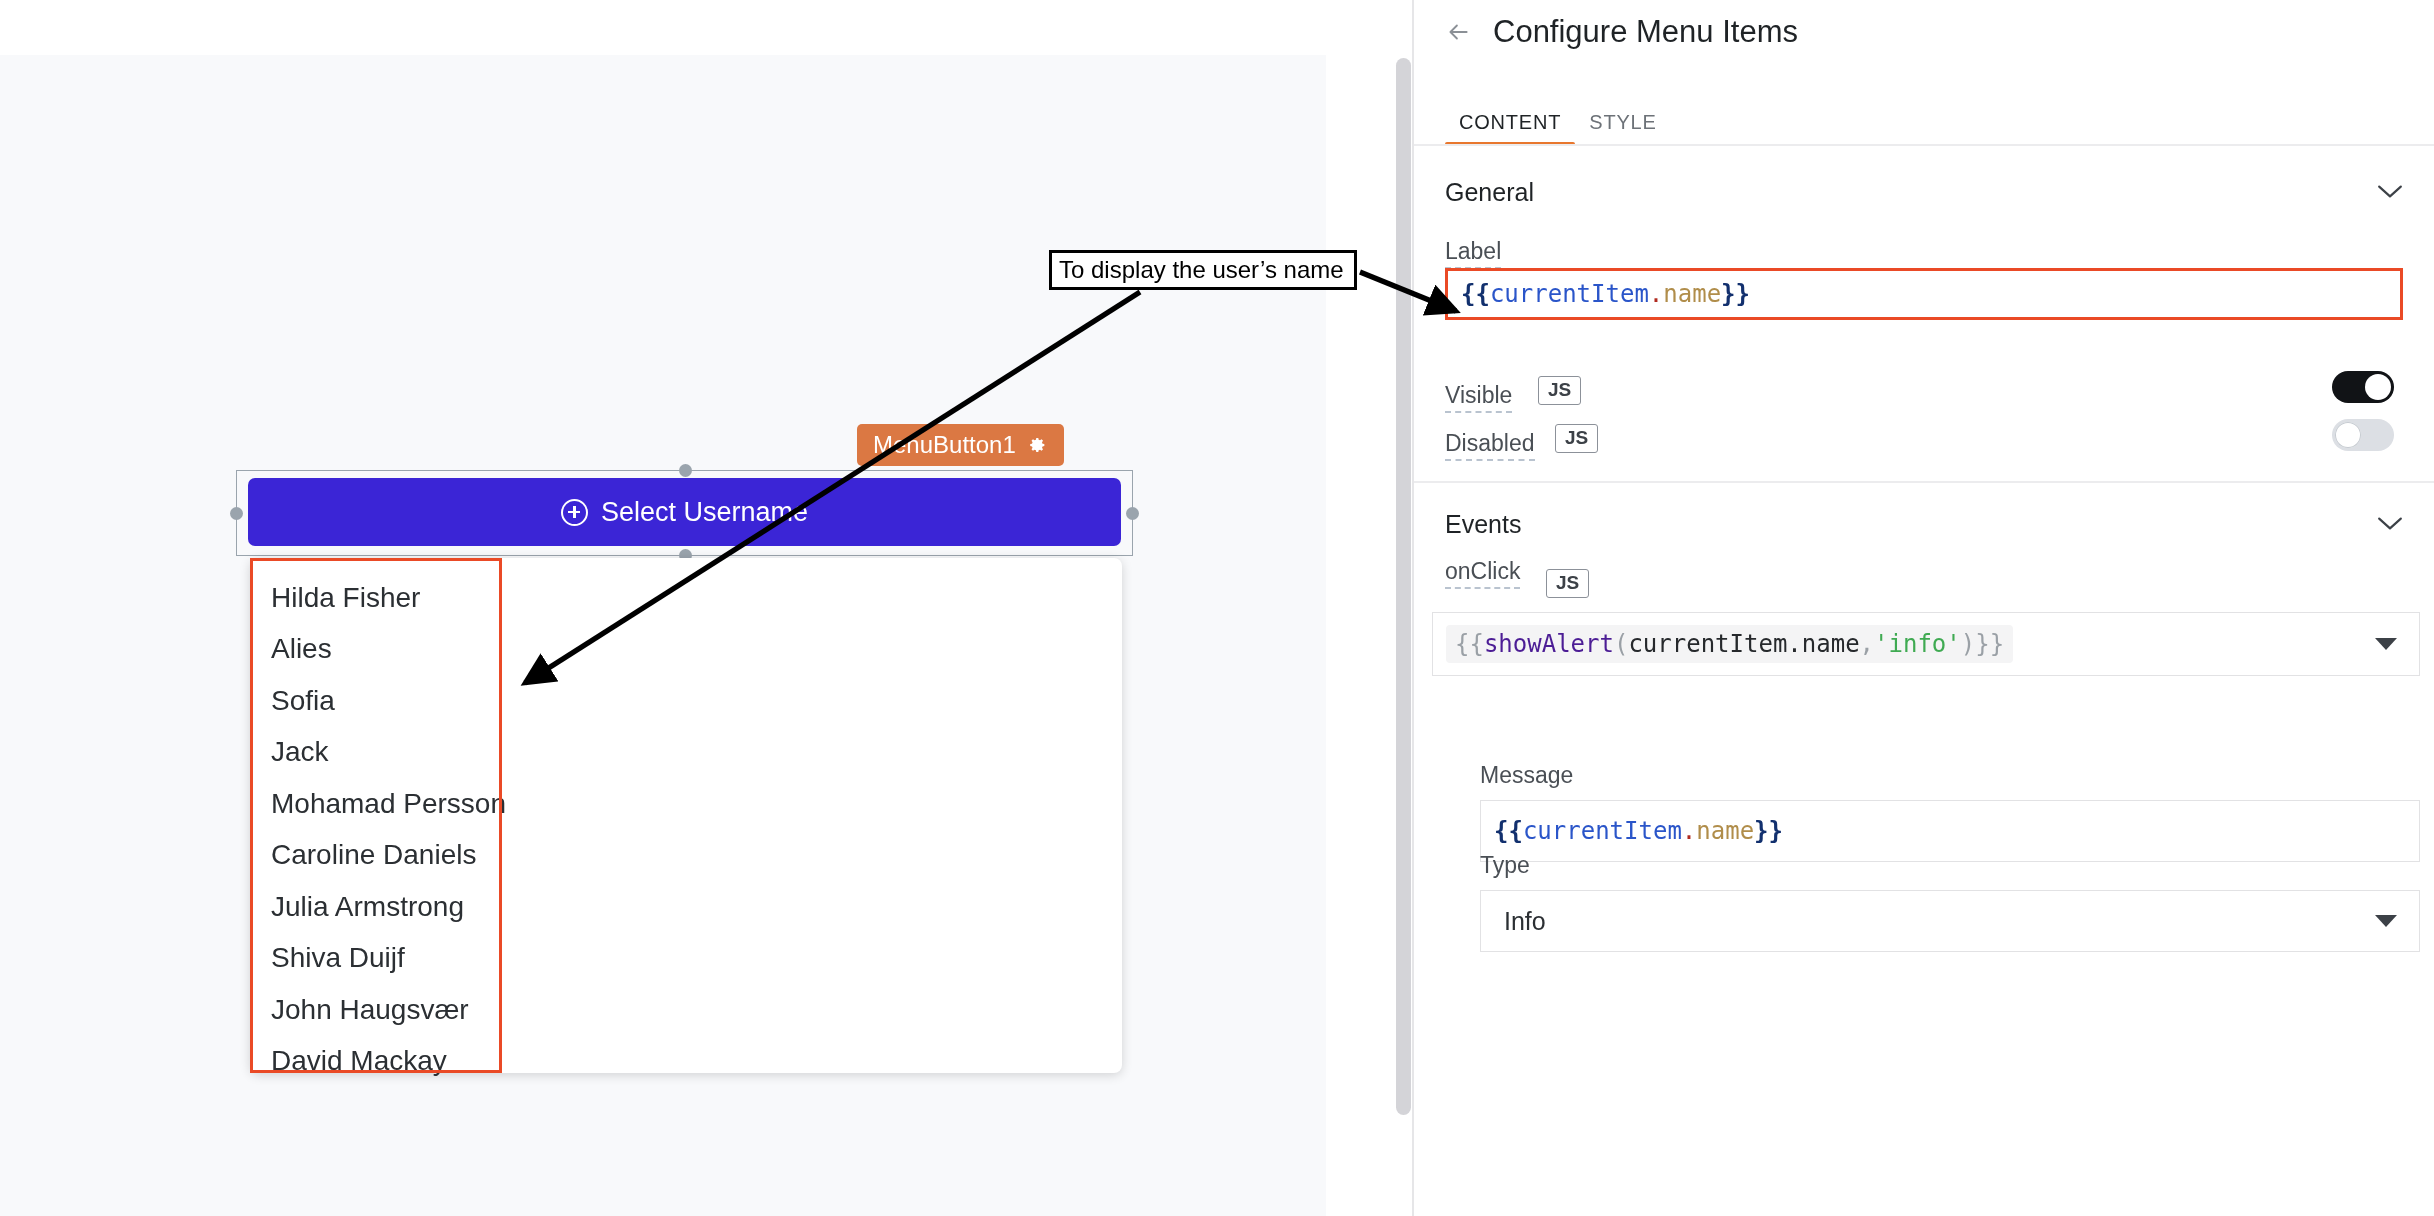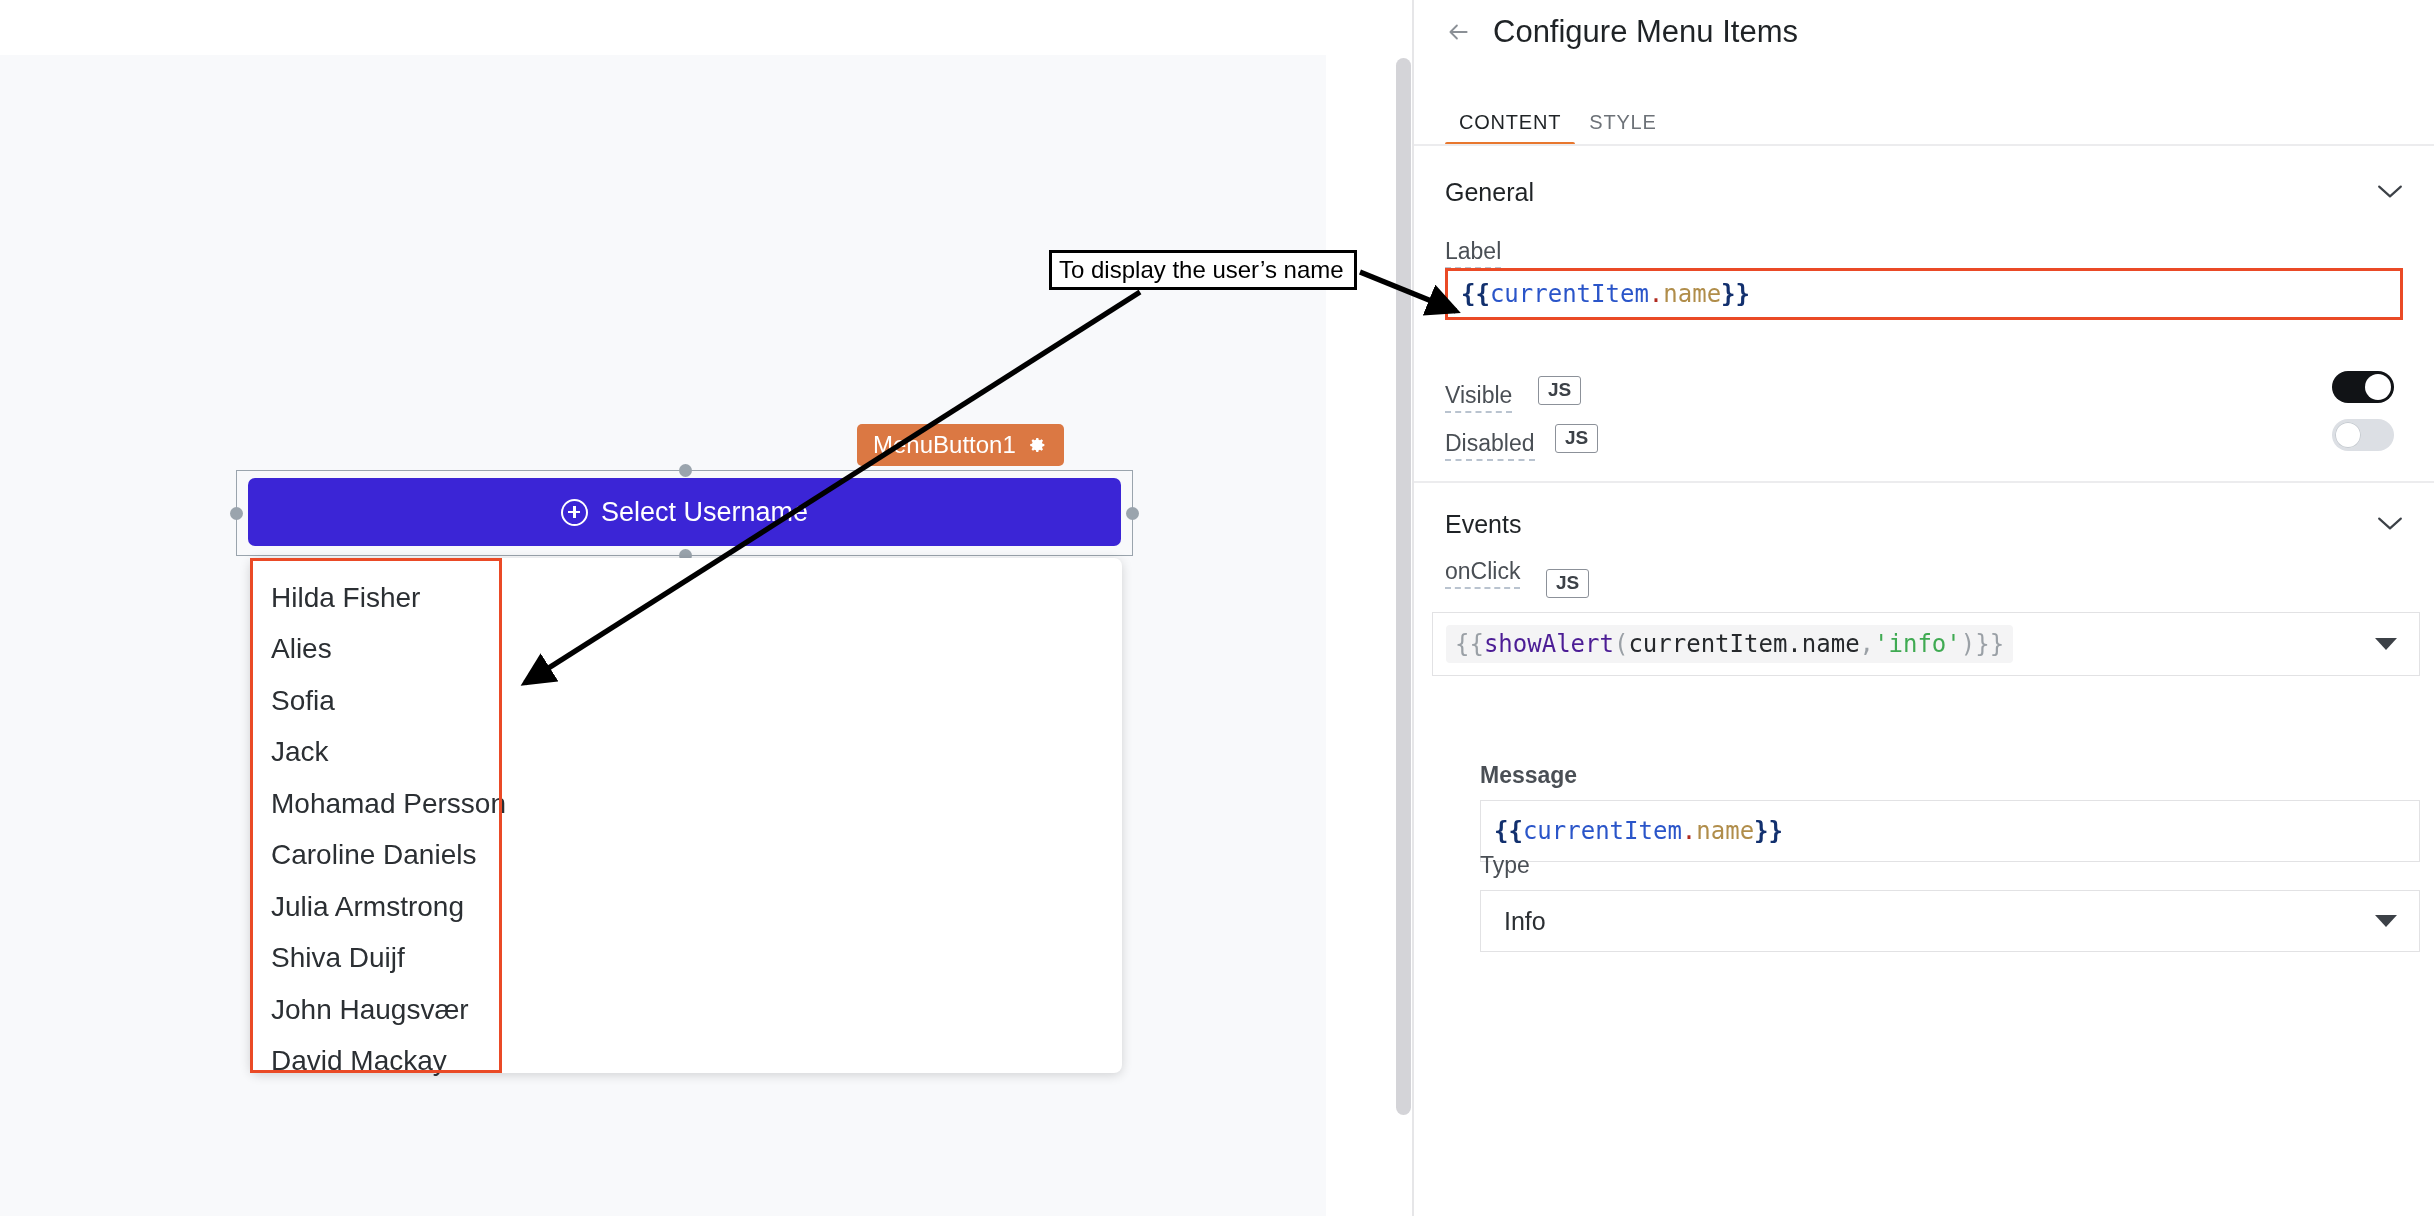--- a/index.html
+++ b/index.html
@@ -390,21 +390,21 @@
     </div>
 
     <span class="plain-label" style="left:31px; top:558px; border-bottom:2px dashed #b9c3cf; padding-bottom:2px;">onClick</span>
     <span class="js-chip" style="left:132px; top:569px;">JS</span>
 
     <div class="evt-input" style="left:18px; top:612px; width:988px; height:64px;">
       <span class="evt-code"><span class="tok-gray">{{</span><span class="tok-fn">showAlert</span><span class="tok-gray">(</span><span class="tok-plain">currentItem.name</span><span class="tok-gray">,</span><span class="tok-str">'info'</span><span class="tok-gray">)</span><span class="tok-gray">}}</span></span>
       <span class="caret-down"></span>
     </div>
 
-    <span class="plain-label" style="left:66px; top:762px;font-weight:bold;">Message</span>
+    <span class="plain-label" style="left:66px; top:762px;">Message</span>
 
     <div class="code-input" style="left:66px; top:800px; width:940px; height:62px;">
       <span class="tok-brace">{{</span>
         <span class="tok-ident">currentItem</span>
         <span class="tok-dot">.</span>
         <span class="tok-prop">name</span>
         <span class="tok-brace">}}</span>
     </div>
 
     <span class="plain-label" style="left:66px; top:852px;">Type</span>

